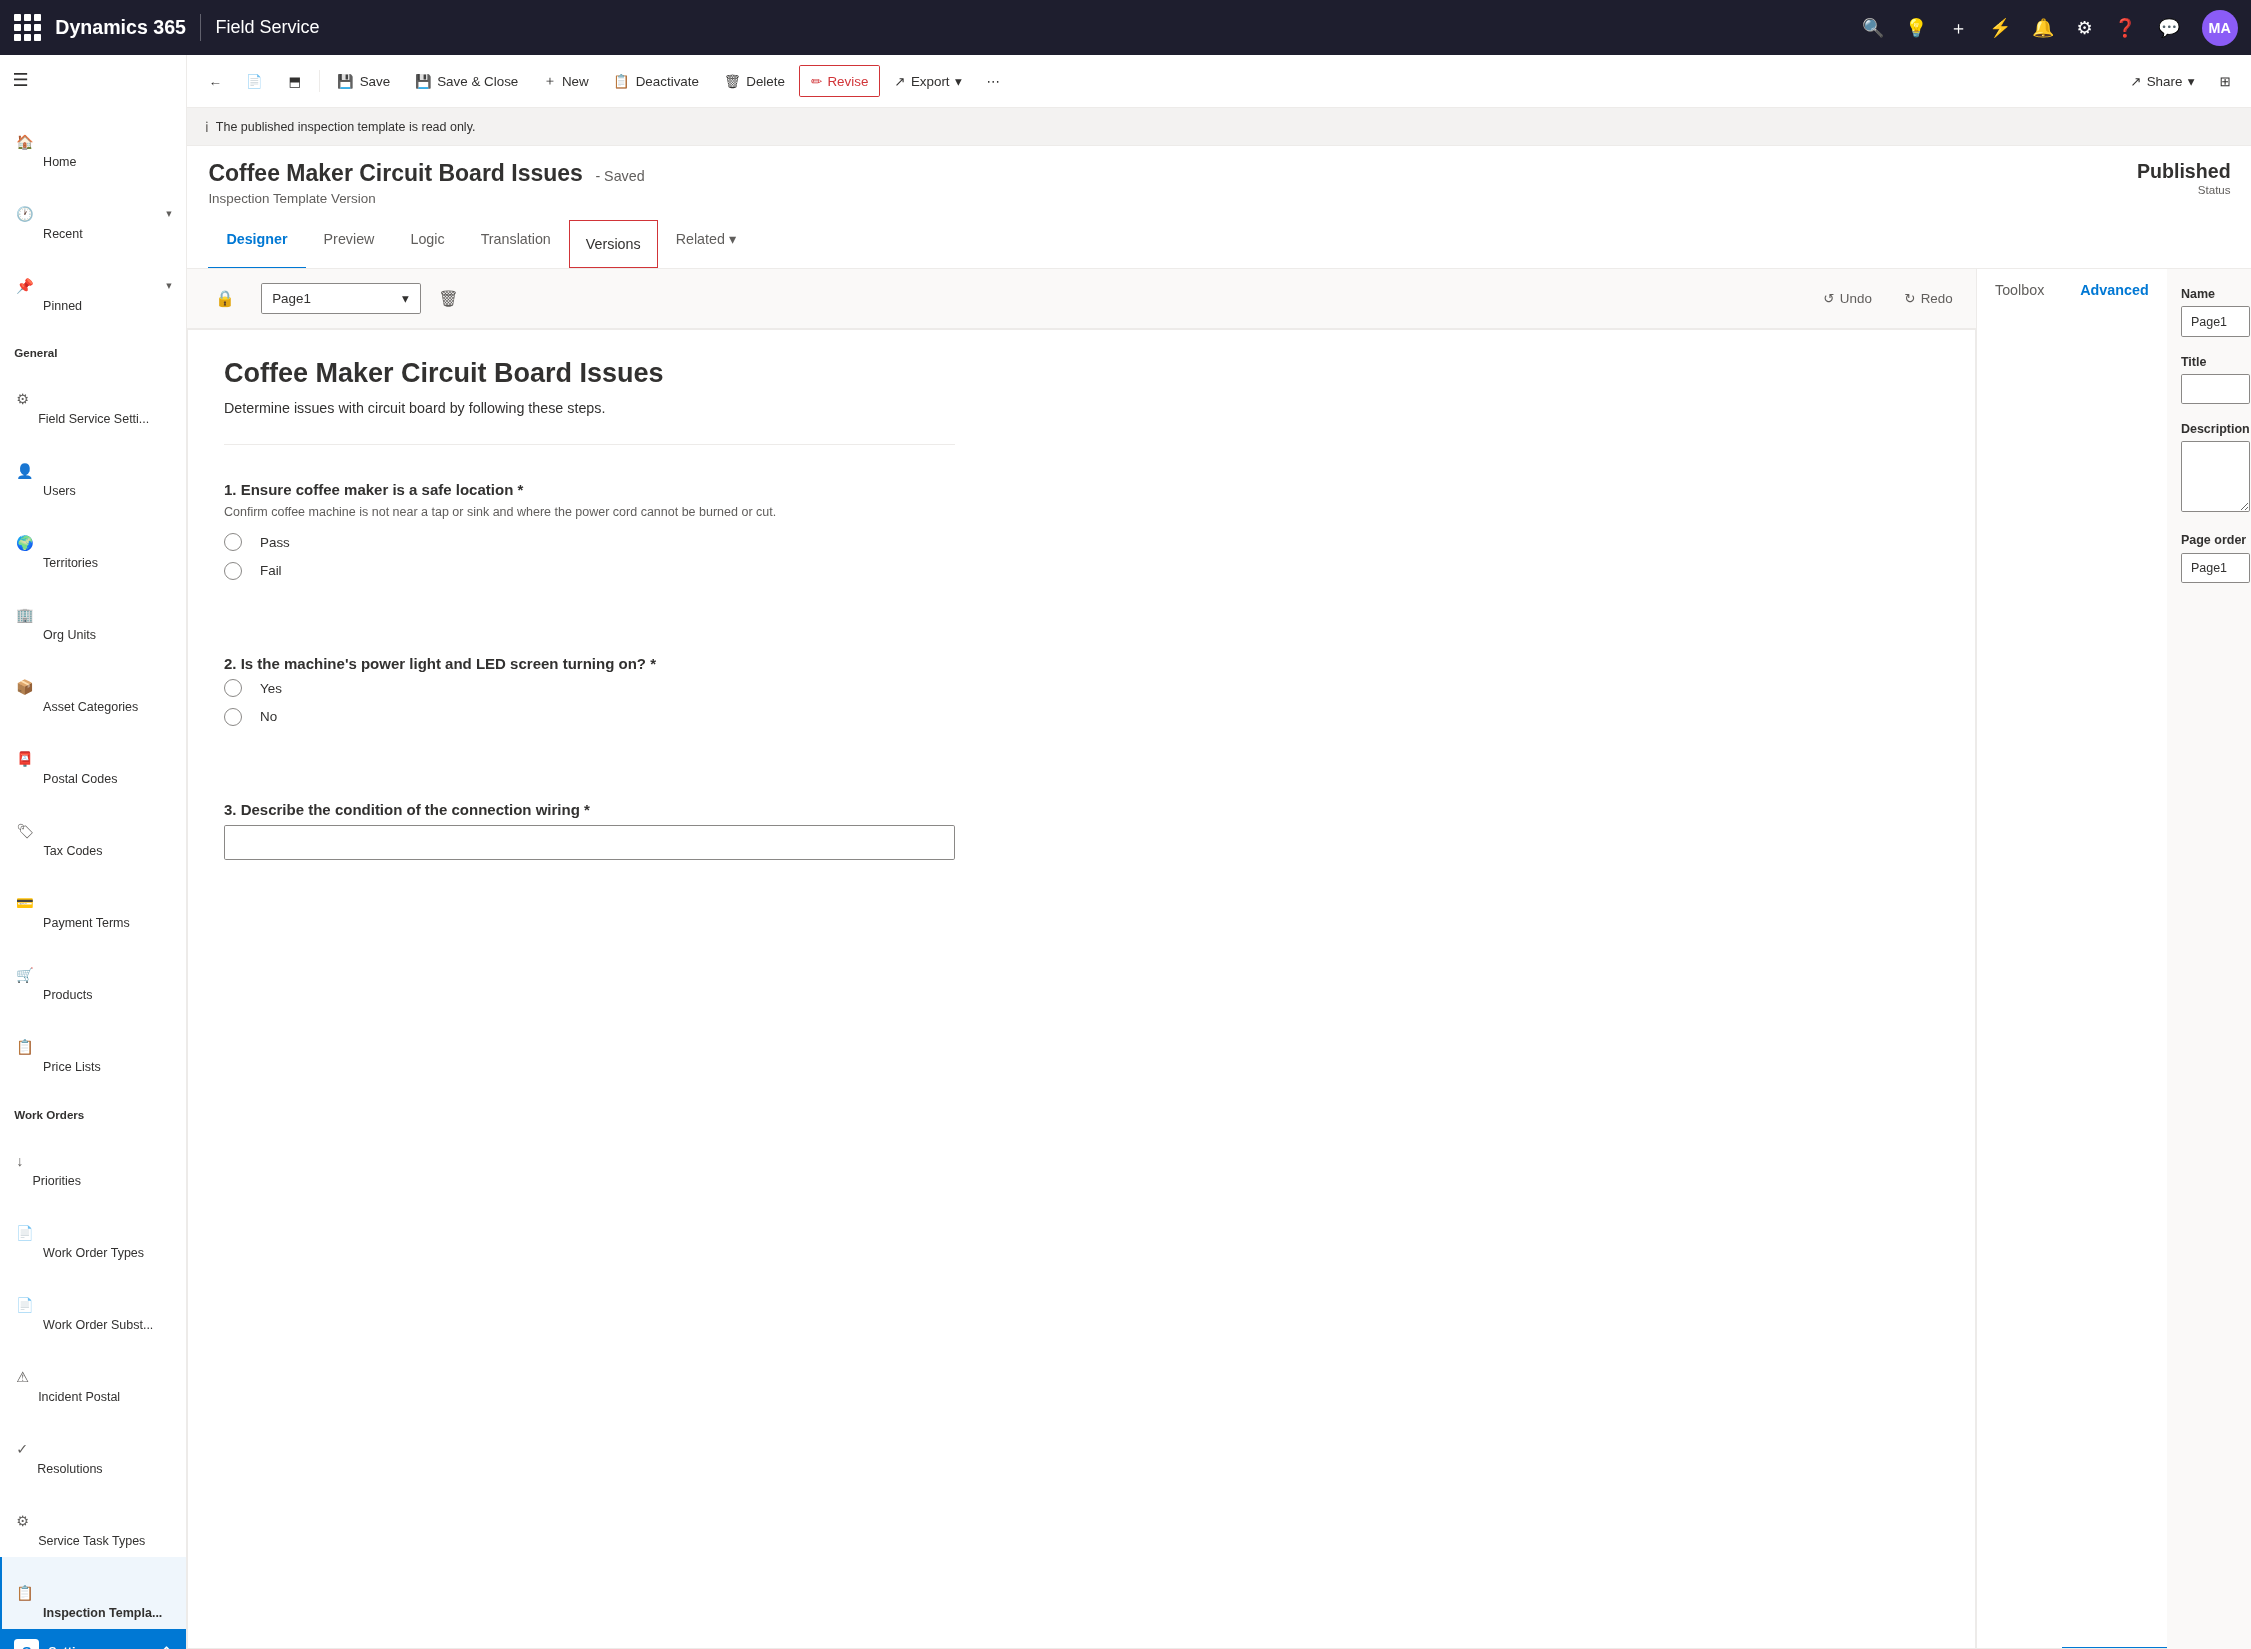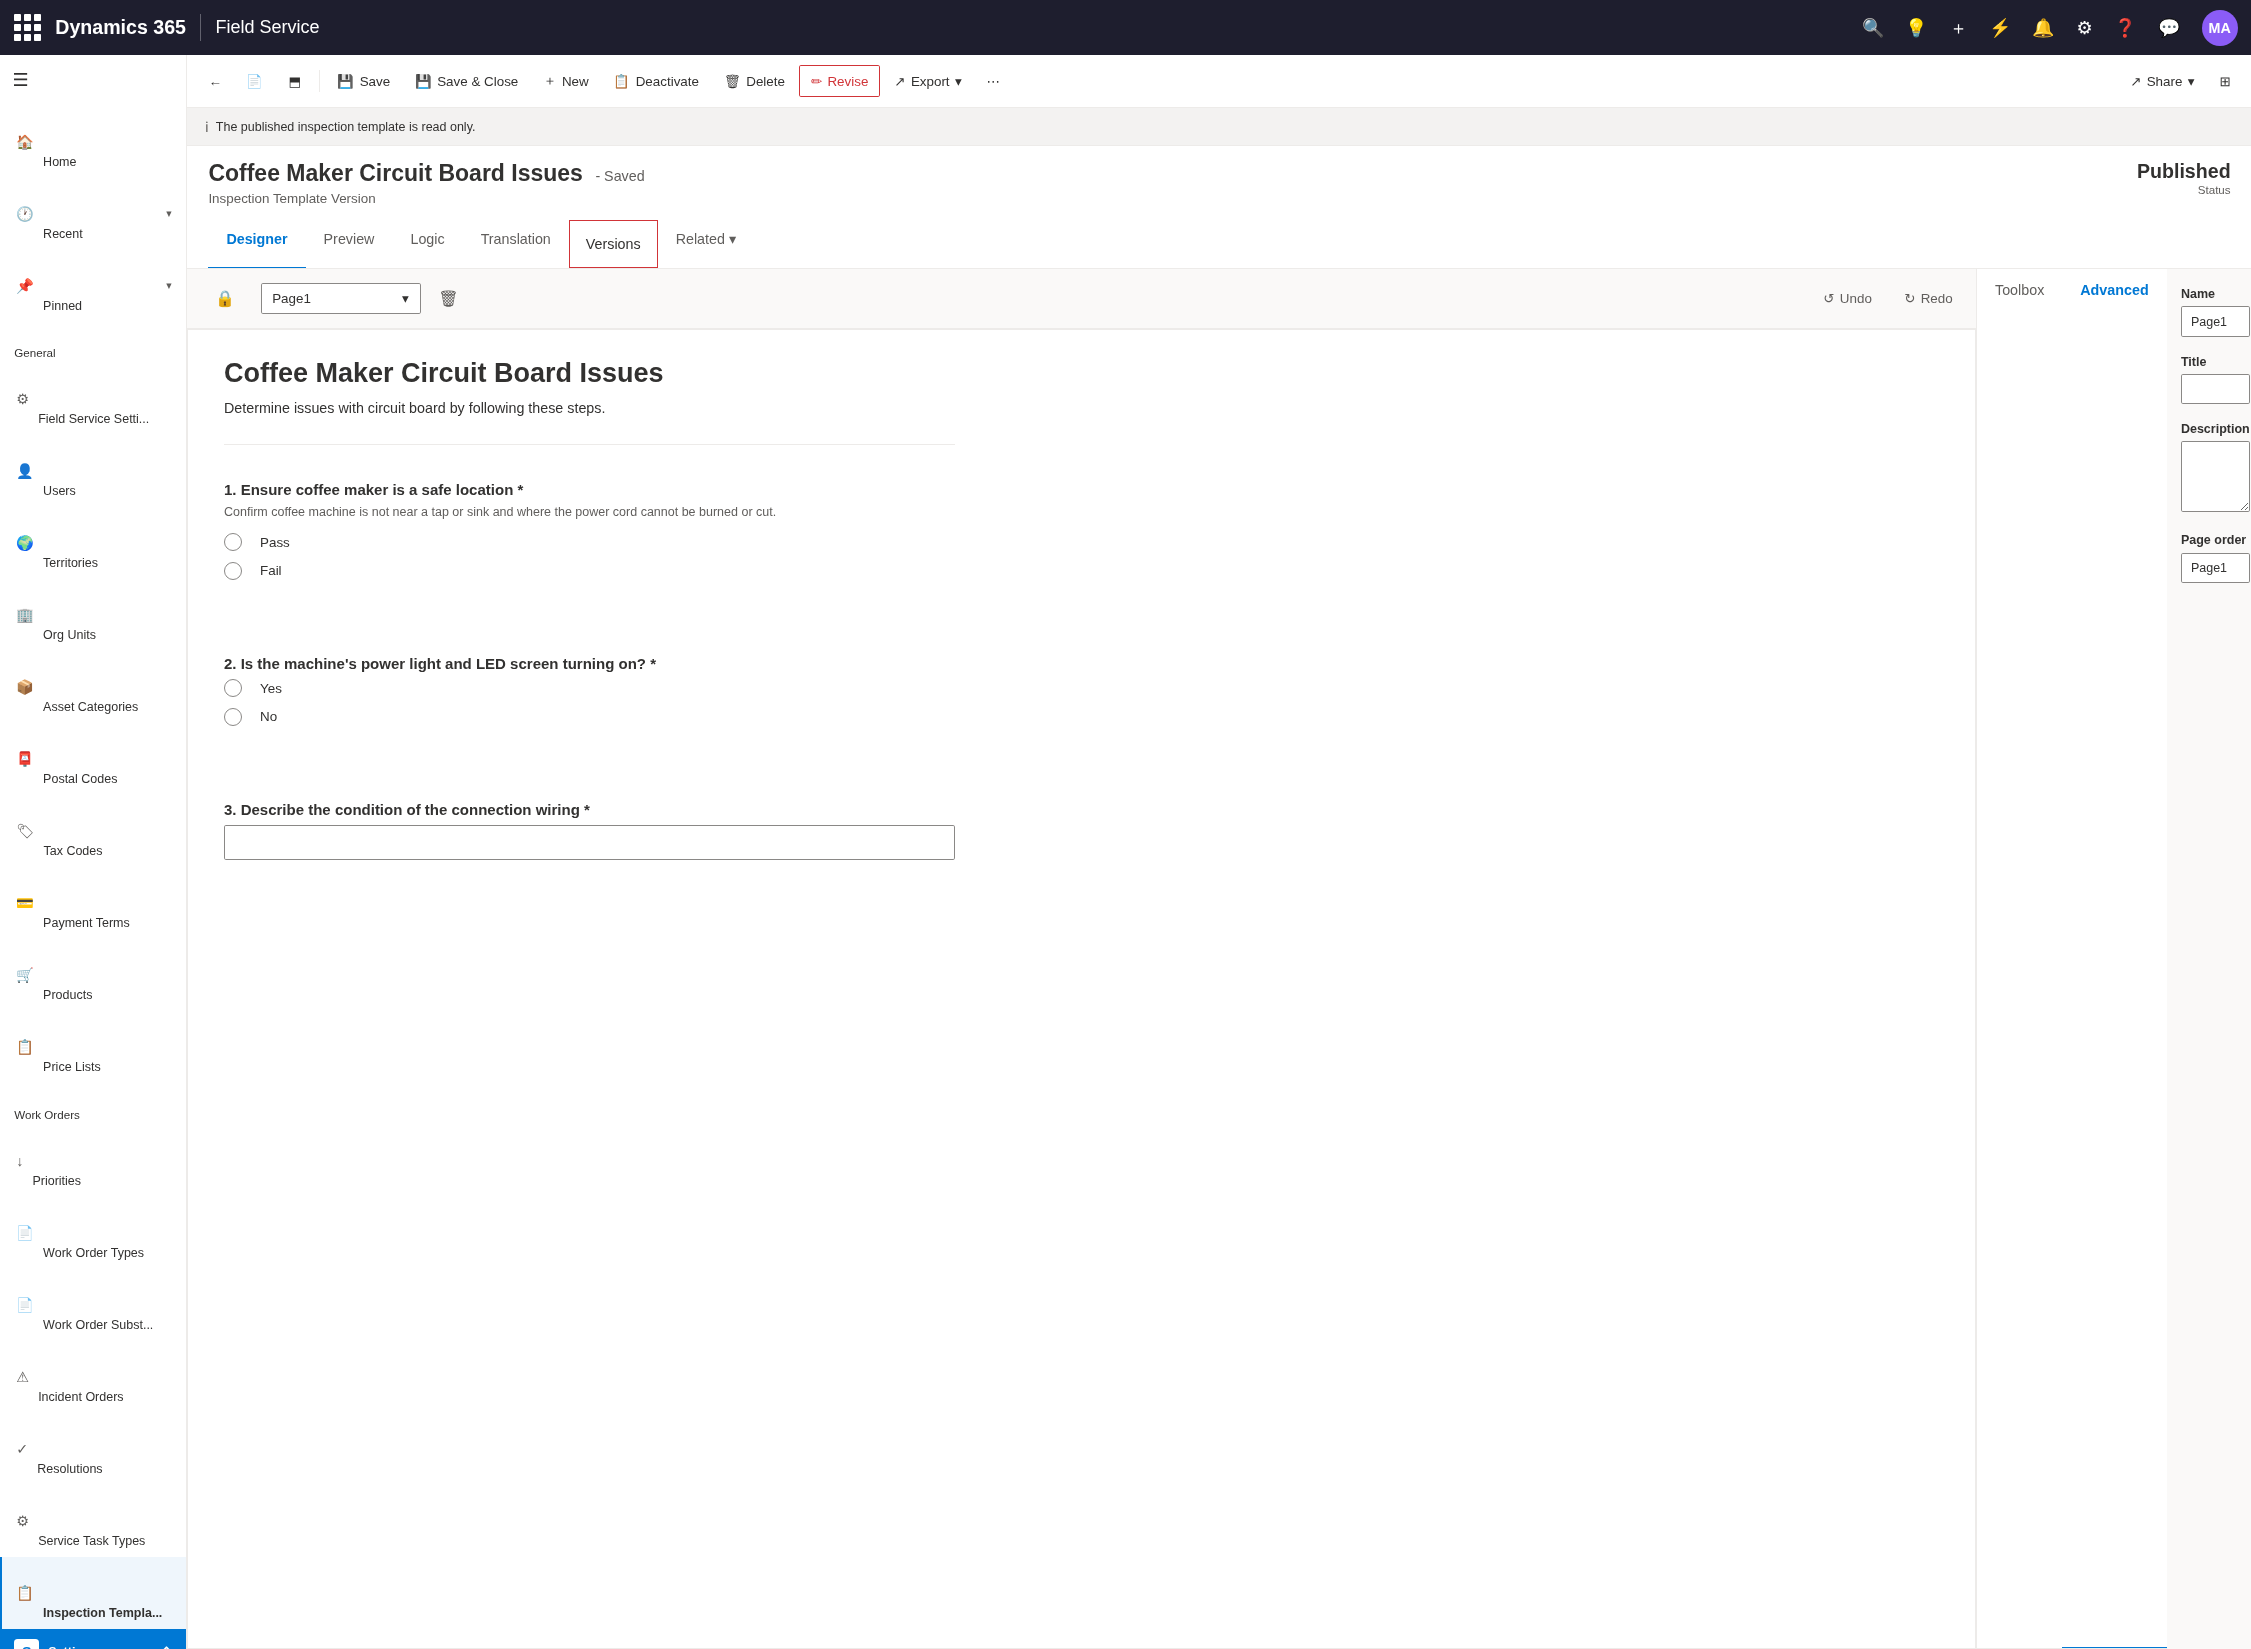--- a/index.html
+++ b/index.html
@@ -23,21 +23,21 @@
     
     .app-body { display: flex; height: calc(1649px - 55px); }
 
     
     .sidebar {
       width: 187px; background: white; border-right: 0.9px solid #edebe9;
       display: flex; flex-direction: column; overflow-y: auto;
       flex-shrink: 0;
     }
     .sidebar-toggle { padding: 14.3px 12.5px; cursor: pointer; font-size: 18px; color: #323130; }
-    .sidebar-section-header { font-size: 11.6px; font-weight: 400; color: #323130; padding: 10.7px 14.3px 3.6px; }
+    .sidebar-section-header { font-size: 11.6px; font-weight: 700; color: #323130; padding: 10.7px 14.3px 3.6px; }
     .sidebar-item {
       display: flex; align-items: center; gap: 9px;
       padding: 9px 14.3px; cursor: pointer; color: #323130; font-size: 12.5px;
       border-left: 2.7px solid transparent;
     }
     .sidebar-item.active { border-left: 2.7px solid #0078d4; background: #eff6fc; font-weight: 600; }
     .sidebar-item .icon { font-size: 14.3px; color: #605e5c; flex-shrink: 0; }
     .sidebar-item.active .icon { color: #0078d4; }
     .sidebar-item-label { font-size: 12.5px; white-space: nowrap; overflow: hidden; text-overflow: ellipsis; margin-top: 40px; }
     .sidebar-chevron { margin-left: auto; font-size: 10.7px; color: #605e5c; }
@@ -278,21 +278,21 @@
     <div class="sidebar-item">
       <span class="icon">📄</span>
       <span class="sidebar-item-label">Work Order Types</span>
     </div>
     <div class="sidebar-item">
       <span class="icon">📄</span>
       <span class="sidebar-item-label">Work Order Subst...</span>
     </div>
     <div class="sidebar-item">
       <span class="icon">⚠</span>
-      <span class="sidebar-item-label">Incident Orders</span>
+      <span class="sidebar-item-label">Incident Postal</span>
     </div>
     <div class="sidebar-item">
       <span class="icon">✓</span>
       <span class="sidebar-item-label">Resolutions</span>
     </div>
     <div class="sidebar-item">
       <span class="icon">⚙</span>
       <span class="sidebar-item-label">Service Task Types</span>
     </div>
     <div class="sidebar-item active">

